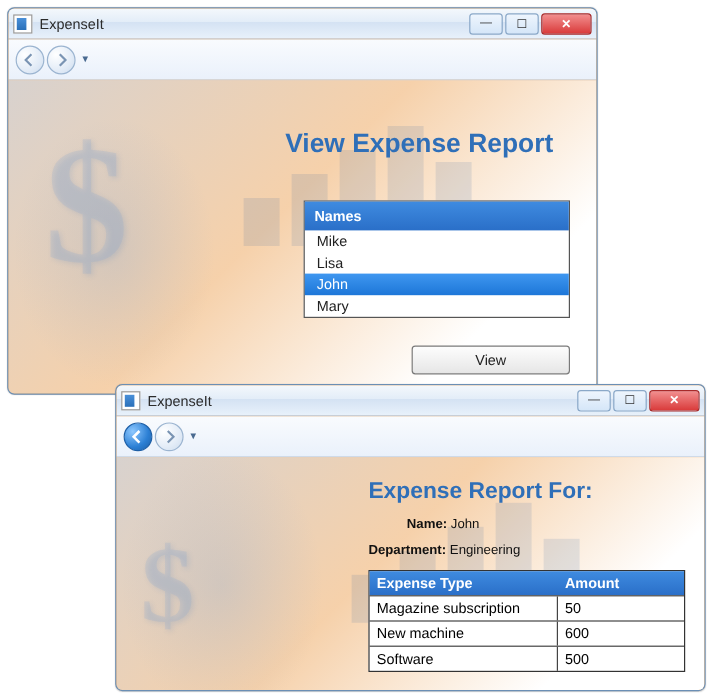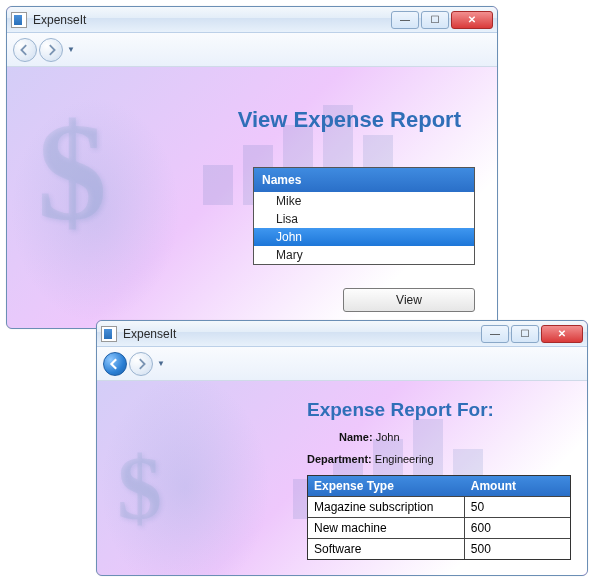--- a/index.html
+++ b/index.html
@@ -9,21 +9,21 @@
     font-family: "Segoe UI", Tahoma, sans-serif;
     font-size: 12px;
     width: 598px;
     height: 583px;
     position: relative;
   }
   .window {
     position: absolute;
     border: 1px solid #6b8fb5;
     border-radius: 6px;
-    background: #f0abfc;
+    background: #fdba74;
     box-shadow: 0 0 1px rgba(0,0,0,0.2);
     overflow: hidden;
   }
   .w1 { left: 6px; top: 6px; width: 492px; height: 323px; }
   .w2 { left: 96px; top: 320px; width: 492px; height: 256px; }
   .titlebar {
     height: 26px;
     background: linear-gradient(to bottom, #f4f8fc 0%, #e3edf8 45%, #d4e2f3 46%, #e8f1fb 100%);
     border-bottom: 1px solid #bcd0e8;
     display: flex;
@@ -127,21 +127,21 @@
     border: 1px solid #555;
     background:#fff;
   }
   .nameshead {
     background: linear-gradient(to bottom, #3f8be0, #2a6fc8);
     color:#fff; font-weight:bold;
     padding: 5px 8px;
     font-size:12px;
   }
   .namerow {
-    padding: 2px 22px;
+    padding: 2px 10px;
     font-size: 12px;
     color:#222;
     cursor: default;
   }
   .namerow.sel {
     background: linear-gradient(to bottom, #3f97f0, #1d76d8);
     color:#fff;
   }
   .viewbtn {
     position:absolute;

